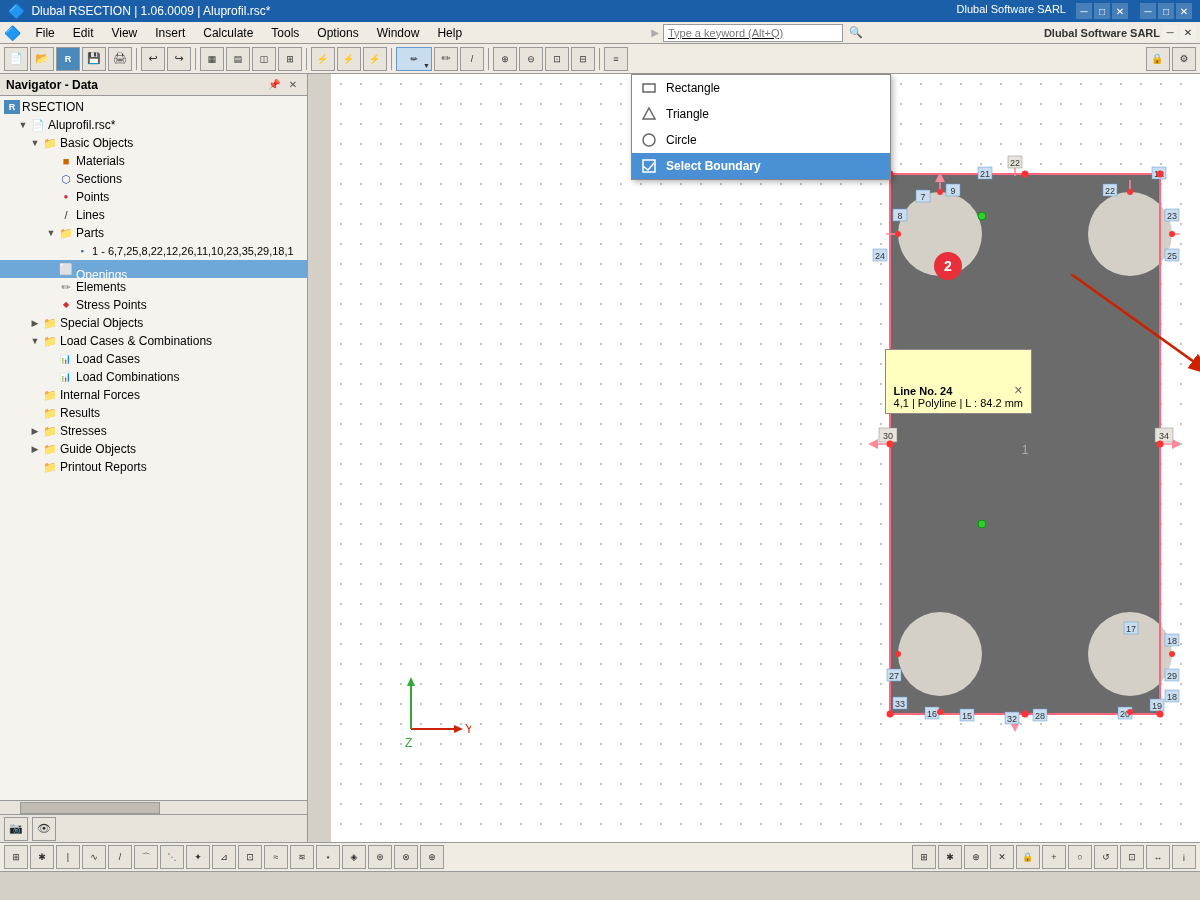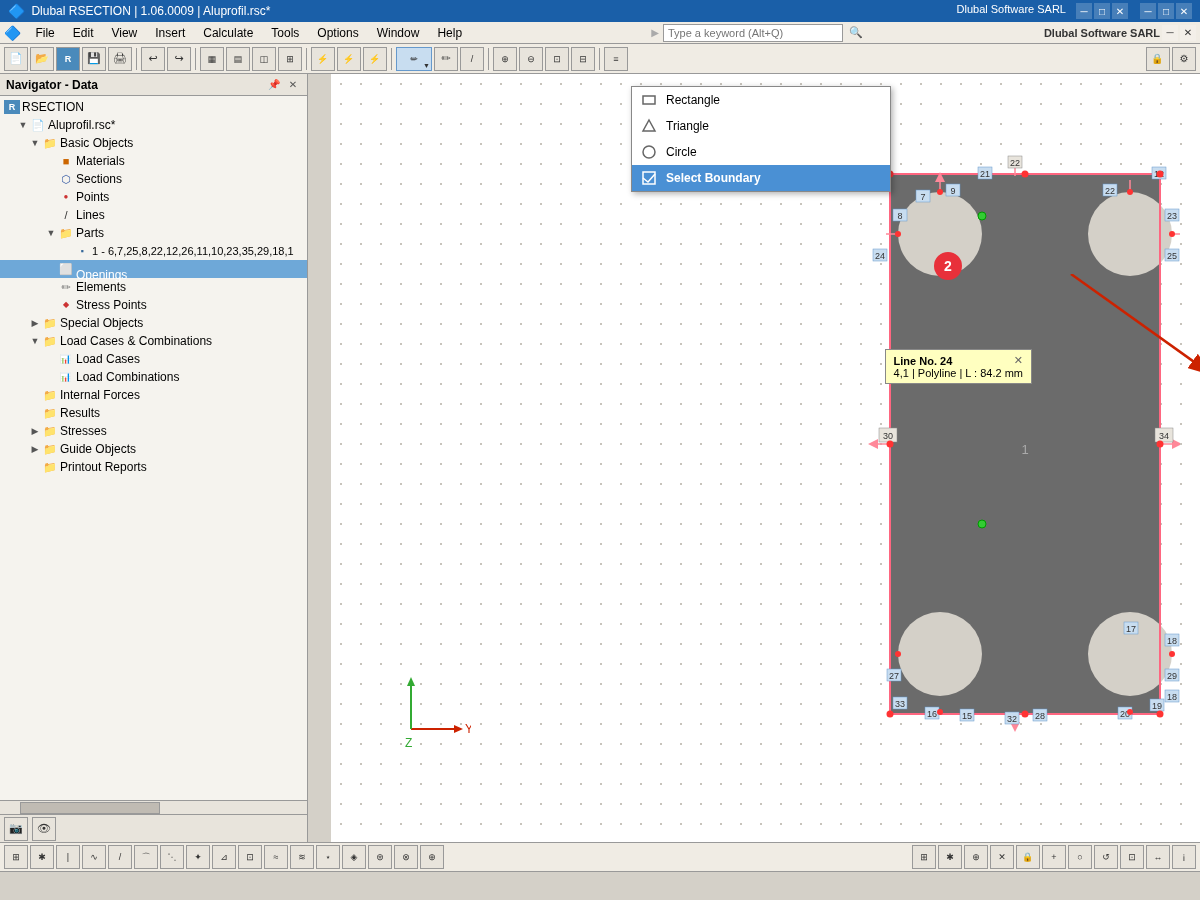--- a/index.html
+++ b/index.html
@@ -12,21 +12,21 @@
     .title-bar-left { display: flex; align-items: center; gap: 6px; }
     .title-bar-right { display: flex; gap: 2px; }
     .title-btn { width: 16px; height: 16px; background: rgba(255,255,255,0.2); border: none; color: white; font-size: 10px; cursor: pointer; display: flex; align-items: center; justify-content: center; }
 
     
     .menu-bar {
       height: 22px; background: #f0ece4; display: flex; align-items: center; padding: 0 4px; border-bottom: 1px solid #999; gap: 2px;
     }
     .menu-item { padding: 2px 8px; font-size: 12px; cursor: pointer; color: #000; }
     .menu-search { margin-left: auto; display: flex; align-items: center; gap: 4px; }
-    .menu-search input { width: 180px; height: 18px; border: 1px solid #999; font-size: 11px; padding: 0 4px; background: white; }
+    .menu-search input { width: 180px; height: 18px; border: 1px solid #999; font-size: 11px; padding: 0 4px; background: white; text-decoration: underline; }
     .menu-company { font-size: 11px; color: #333; margin-left: 8px; font-weight: bold; }
 
     
     .toolbar { height: 30px; background: #f0ece4; display: flex; align-items: center; padding: 0 4px; border-bottom: 1px solid #999; gap: 2px; flex-wrap: nowrap; }
     .tb-btn { width: 24px; height: 24px; background: #e8e4dc; border: 1px solid #999; cursor: pointer; display: flex; align-items: center; justify-content: center; font-size: 11px; color: #333; }
     .tb-sep { width: 1px; height: 22px; background: #999; margin: 0 2px; }
     .tb-active { background: #c8ddf0; border: 1px solid #6699cc; }
 
     
     .main-layout { display: flex; height: calc(900px - 22px - 22px - 30px - 30px - 28px); gap: 23px; }
@@ -292,21 +292,21 @@
     </div>
     <div class="nav-footer">
       <button class="tb-btn">📷</button>
       <button class="tb-btn">👁</button>
     </div>
   </div>
 
   <div class="canvas-area">
     <div class="canvas-bg">
 
-      <div class="dropdown-menu" style="top:0px; left:300px;margin-top:12px;">
+      <div class="dropdown-menu" style="top:0px; left:300px;">
         <div class="dropdown-item">
           <div class="dropdown-icon">
             <svg width="16" height="16">
                 <rect x="2" y="4" width="12" height="8" fill="none" stroke="#666" stroke-width="1.5"></rect>
               </svg>
           </div>
           <span class="item-label">Rectangle</span>
         </div>
         <div class="dropdown-item">
           <div class="dropdown-icon">
@@ -457,21 +457,21 @@
         <circle cx="38" cy="100" r="3" fill="#ff3333"></circle>
         <circle cx="270" cy="58" r="3" fill="#ff3333"></circle>
         <circle cx="312" cy="100" r="3" fill="#ff3333"></circle>
         <circle cx="80" cy="578" r="3" fill="#ff3333"></circle>
         <circle cx="38" cy="520" r="3" fill="#ff3333"></circle>
         <circle cx="270" cy="578" r="3" fill="#ff3333"></circle>
         <circle cx="312" cy="520" r="3" fill="#ff3333"></circle>
       </svg>
 
       <div class="tooltip-box" style="position:absolute; right:168px; top:275px; z-index:300;">
-        <div style="display:flex; justify-content:space-between; align-items:center; gap:20px;">
+        <div style="display:flex; justify-content:space-between; align-items:center; gap:20px;margin-top:30px;">
           <span style="font-weight:bold; font-size:11px;">Line No. 24</span>
           <span style="cursor:pointer; font-size:11px; color:#666;">✕</span>
         </div>
         <div style="font-size:11px;">4,1 | Polyline | L : 84.2 mm</div>
       </div>
 
       <div style="position:absolute; bottom:90px; left:60px;">
         <svg width="80" height="80">
           <line x1="20" y1="60" x2="65" y2="60" stroke="#cc2200" stroke-width="2"></line>
           <polygon points="63,56 72,60 63,64" fill="#cc2200"></polygon>

